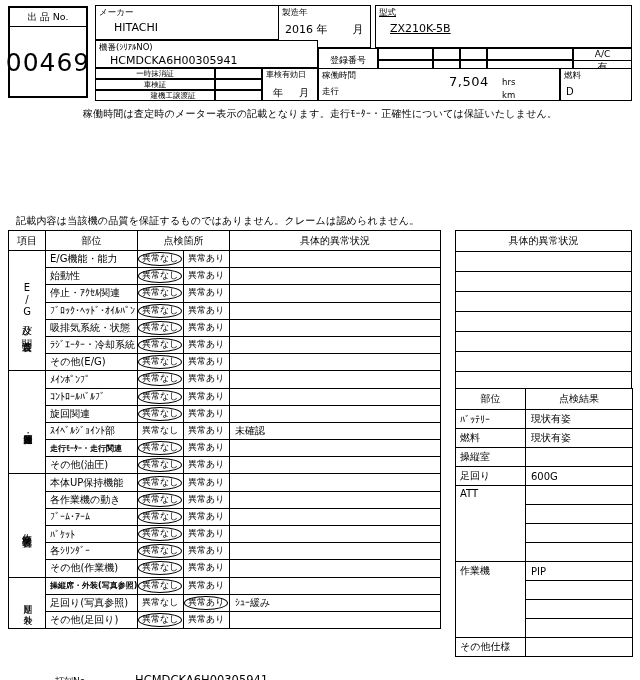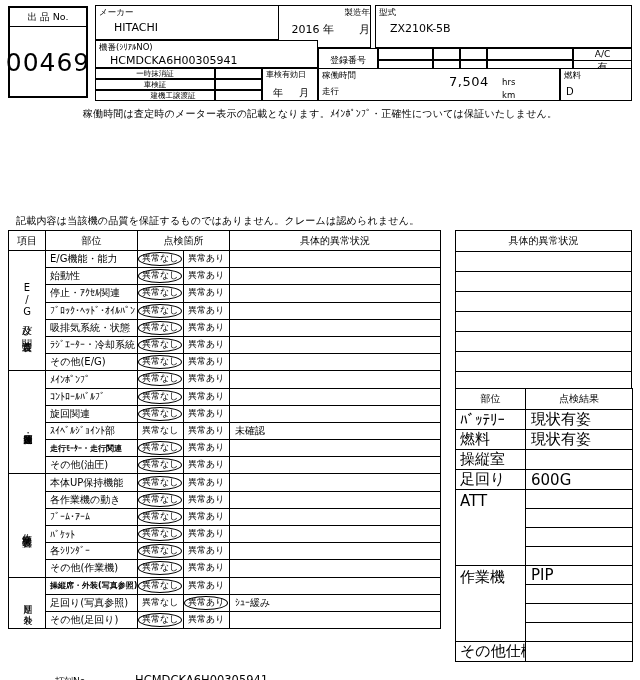--- a/index.html
+++ b/index.html
@@ -14,22 +14,22 @@
   .val{font-size:11px;line-height:13px;display:block;}
 
   
   #auction-box{left:8px;top:6px;width:80px;height:92px;border:2px solid #000;}
   #auction-label{display:block;text-align:center;font-size:9.5px;line-height:17px;height:18px;border-bottom:1px solid #000;}
   #auction-value{display:flex;align-items:center;justify-content:center;height:70px;font-size:25px;letter-spacing:1px;}
 
   
   #header{left:95px;top:5px;width:537px;height:96px;}
   .c-maker{left:0;top:0;width:209px;height:35px;}
-  .c-year{left:183px;top:0;width:93px;height:43px;text-align:right;}
-  .c-model{left:280px;top:0;width:257px;height:43px;}
+  .c-year{left:183px;top:0;width:93px;height:43px;}
+  .c-model{left:280px;top:0;width:257px;height:43px;text-decoration:underline;}
   .c-serial{left:0;top:35px;width:223px;height:28px;}
   .c-reg{left:223px;top:43px;width:60px;height:24px;display:flex;align-items:center;justify-content:center;font-size:9px;}
   .mc{background:#fff;border:1px solid #000;position:absolute;box-sizing:border-box;height:12px;}
   .r1{top:43px;} .r2{top:55px;}
   .m1{left:283px;width:55px;} .m2{left:338px;width:27px;} .m3{left:365px;width:27px;} .m4{left:392px;width:86px;}
   .c-ac-top{left:478px;top:43px;width:59px;height:16px;text-align:center;font-size:9px;line-height:11px;}
   .c-ac-bot{left:478px;top:55px;width:59px;height:12px;text-align:center;font-size:10px;line-height:11px;}
   .cert-l{left:0;width:120px;height:11px;text-align:center;font-size:7.5px;line-height:10px;}
   .cert-v{left:120px;width:47px;height:11px;}
   .cy1{top:63px;} .cy2{top:74px;} .cy3{top:85px;padding-left:36px;}
@@ -67,21 +67,21 @@
   
   #abn-wrap{left:455px;top:230px;}
   #abn-table{width:177px;}
   #abn-table th{height:20px;font-size:10px;text-align:center;}
   #abn-table td{height:19px;}
 
   
   #res-wrap{left:455px;top:388px;}
   #res-table{width:177px;}
   #res-table th{height:20px;font-size:10px;text-align:center;}
-  #res-table td{height:18px;font-size:15px;}
+  #res-table td{height:18px;font-size:10px;}
   .res-part{padding-left:4px;}
   .res-part.top{vertical-align:top;padding-top:2px;}
   .res-val{padding-left:5px;}
   .res-last{height:28px;}
 
   #footer{left:0;top:673px;width:604px;height:16px;}
   #stamp-label{position:absolute;left:55px;top:2px;font-size:9px;}
   #stamp-value{position:absolute;left:135px;top:0;font-size:11.5px;}
 </style>
 </head>
@@ -152,21 +152,21 @@
     <span class="hours-unit">hrs</span>
     <span class="km-unit">km</span>
   </div>
 
   <div class="cell c-fuel">
     <span class="lbl">燃料</span>
     <span class="fuel-val">D</span>
   </div>
 </div>
 
-<div class="abs" id="meter-note">稼働時間は査定時のメーター表示の記載となります。ﾒｲﾝﾎﾟﾝﾌﾟ・正確性については保証いたしません。</div>
+<div class="abs" id="meter-note">稼働時間は査定時のメーター表示の記載となります。走行ﾓｰﾀｰ・正確性については保証いたしません。</div>
 <div class="abs" id="quality-note">記載内容は当該機の品質を保証するものではありません。クレームは認められません。</div>
 
 <div class="abs" id="insp-wrap">
   <table id="insp-table">
     <colgroup>
         <col style="width:37px">
         <col style="width:92px">
         <col style="width:46px">
         <col style="width:46px">
         <col style="width:211px">

